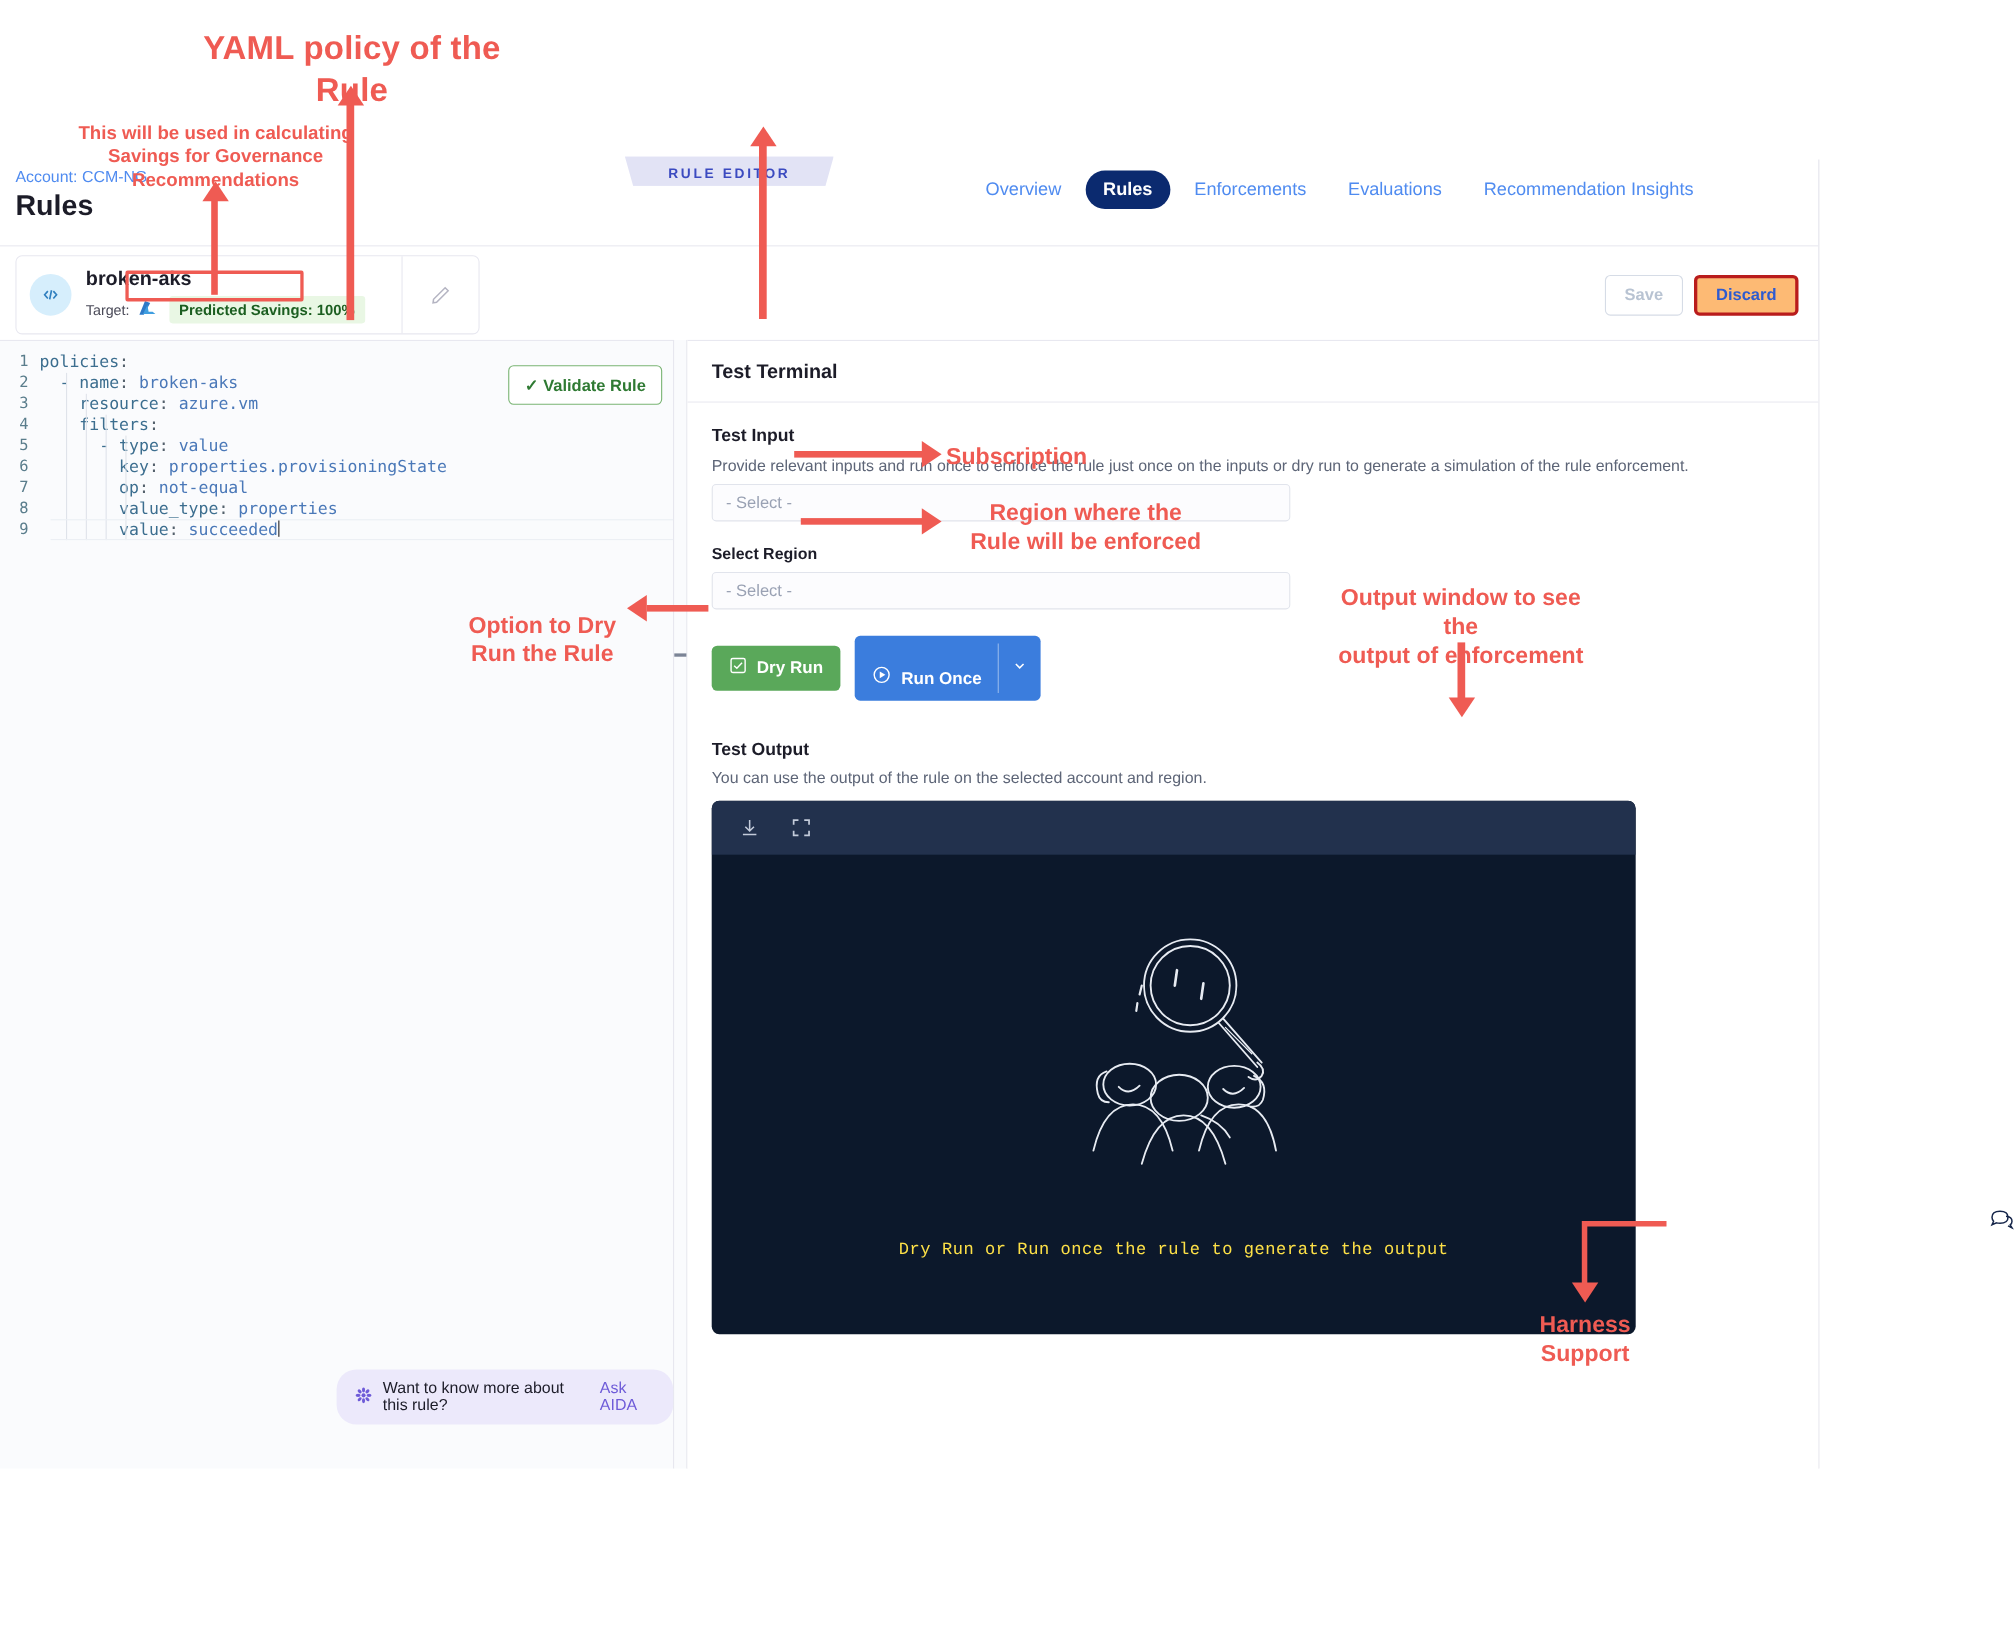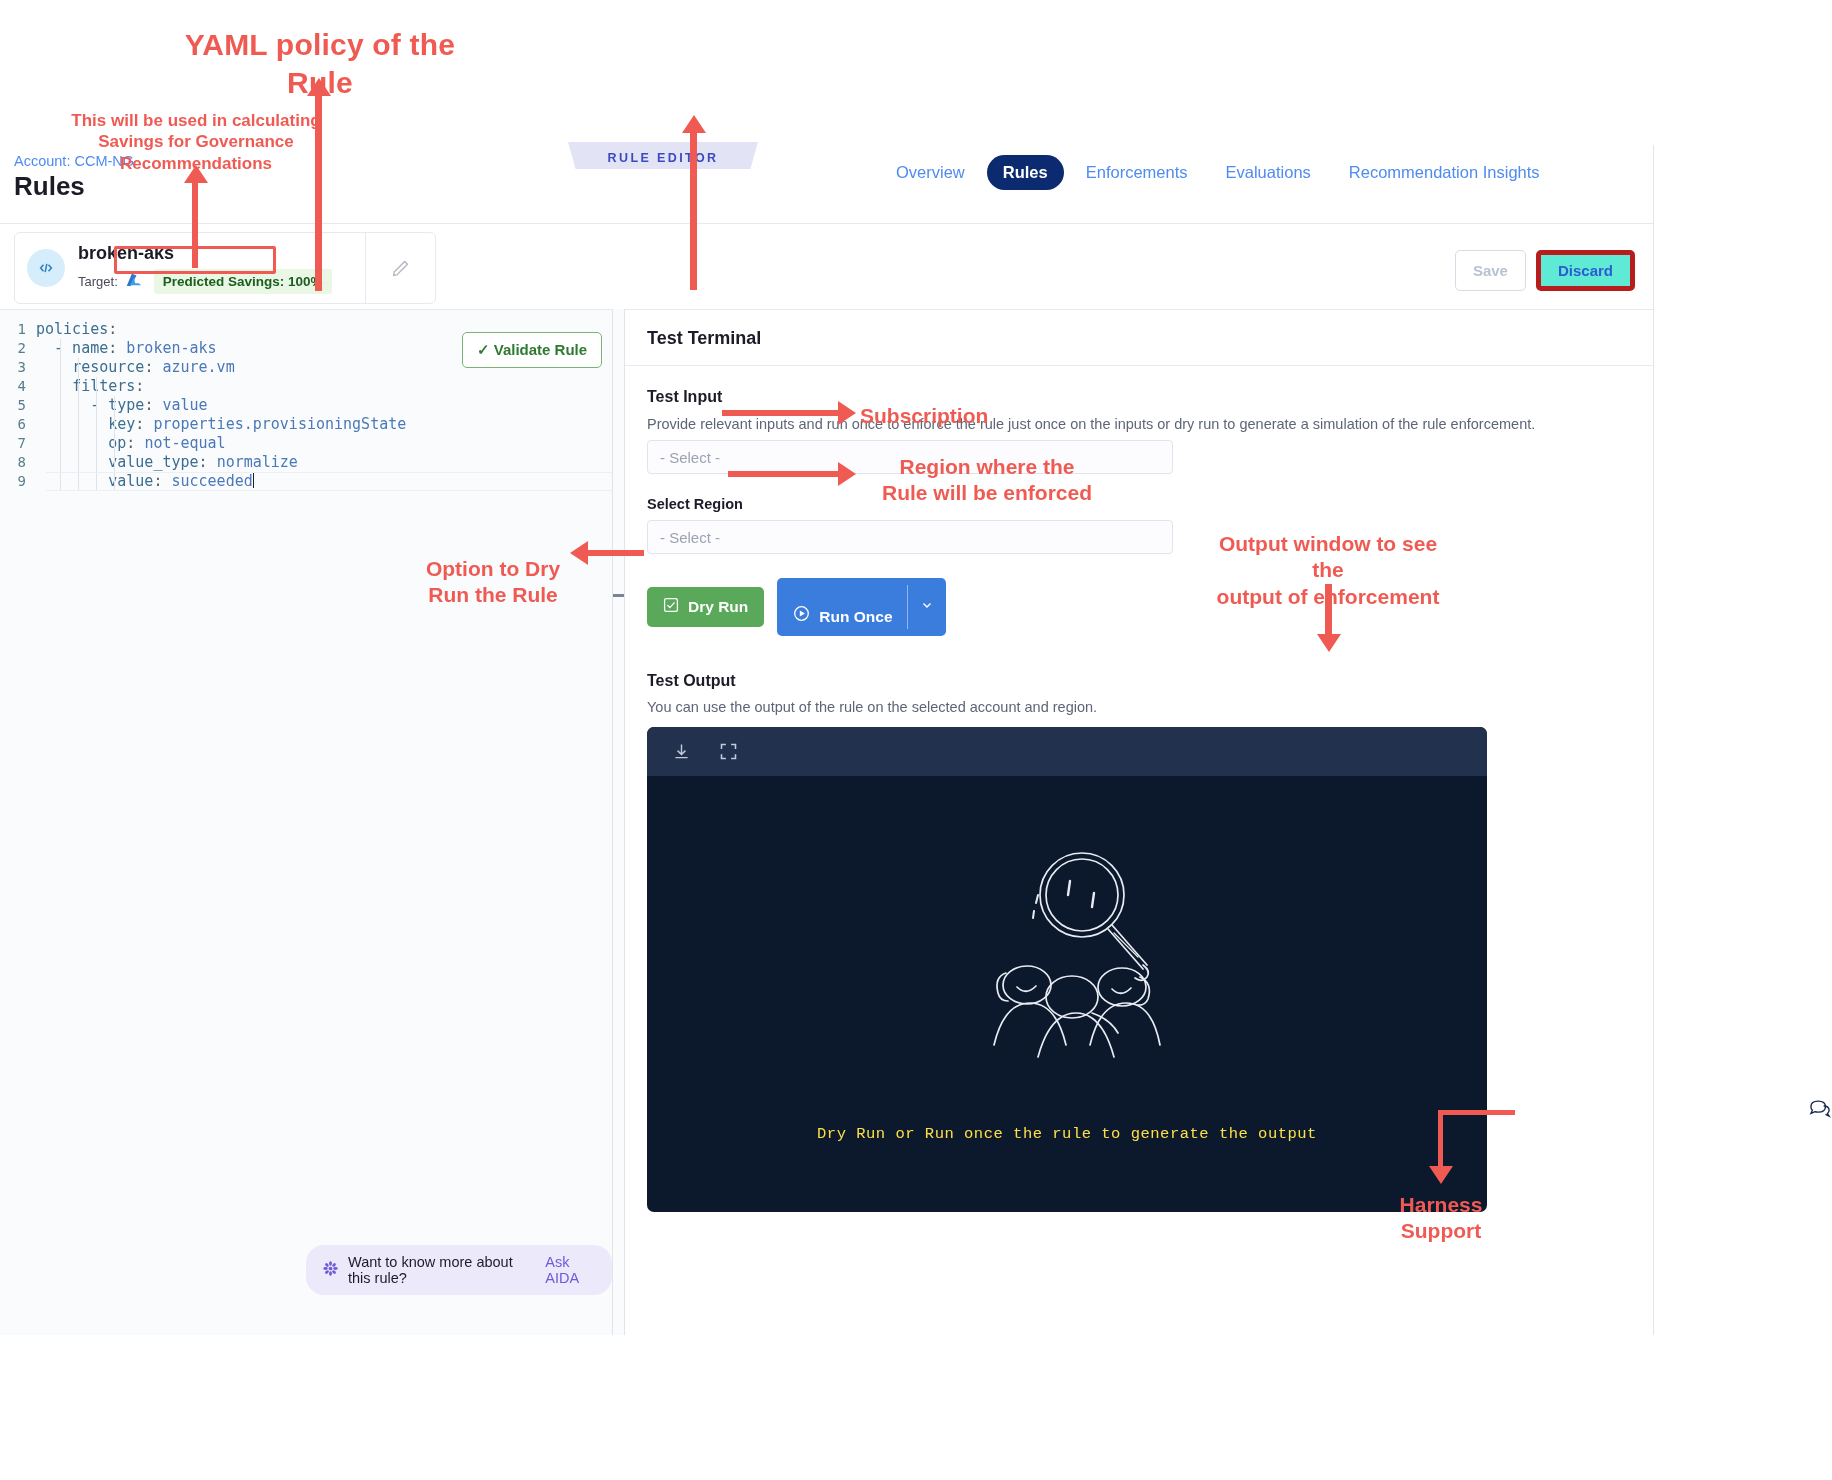--- a/index.html
+++ b/index.html
@@ -97,21 +97,21 @@
     display: flex; align-items: center; justify-content: center;
     color: #b4b4c2; cursor: pointer;
   }
   .hdr-actions { position: absolute; right: 18px; top: 105px; display: flex; gap: 10px; }
   .btn-ghost {
     font-size: 15px; padding: 7px 17px; border-radius: 5px;
     border: 1px solid #d6dce6; background: #fff; color: #b8c3d2; cursor: pointer; font-weight: bold;
   }
   .btn-outline {
     font-size: 15px; padding: 7px 17px; border-radius: 5px;
-    border: 5px solid #b91c1c; background: #5eead4; color: #2e5bd0; cursor: pointer; font-weight: bold;
+    border: 3px solid #b91c1c; background: #fdba74; color: #2e5bd0; cursor: pointer; font-weight: bold;
   }
 
   
   .panes { position: absolute; left: 0; top: 164px; right: 0; bottom: 0; display: flex; }
   .editor-pane {
     position: relative; width: 613px; background: #fafbfd;
     border-top: 1px solid #e8e8f0; border-right: 1px solid #e3e3eb;
   }
   .code-area { position: relative; padding-top: 10px; font-family: "DejaVu Sans Mono", monospace; font-size: 15px; }
   .code-line { display: flex; height: 19px; line-height: 19px; }
@@ -265,21 +265,21 @@
             <div class="code-line">
               <div class="ln">6</div>
               <div class="code-text">        <span class="k">key</span><span class="p">: </span><span class="v">properties.provisioningState</span></div>
             </div>
             <div class="code-line">
               <div class="ln">7</div>
               <div class="code-text">        <span class="k">op</span><span class="p">: </span><span class="v">not-equal</span></div>
             </div>
             <div class="code-line">
               <div class="ln">8</div>
-              <div class="code-text">        <span class="k">value_type</span><span class="p">: </span><span class="v">normalize</span></div>
+              <div class="code-text">        <span class="k">value_type</span><span class="p">: </span><span class="v">properties</span></div>
             </div>
             <div class="code-line">
               <div class="ln">9</div>
               <div class="code-text">        <span class="k">value</span><span class="p">: </span><span class="v">succeeded</span><span class="cursor-caret"></span></div>
             </div>
             <div class="guide" style="left: 60px; top: 29px; height: 152px;"></div>
             <div class="guide" style="left: 78px; top: 48px; height: 133px;"></div>
             <div class="guide" style="left: 96px; top: 67px; height: 114px;"></div>
             <div class="guide" style="left: 114px; top: 86px; height: 95px;"></div>
             <div class="line-hl" style="top: 162px;"></div>

